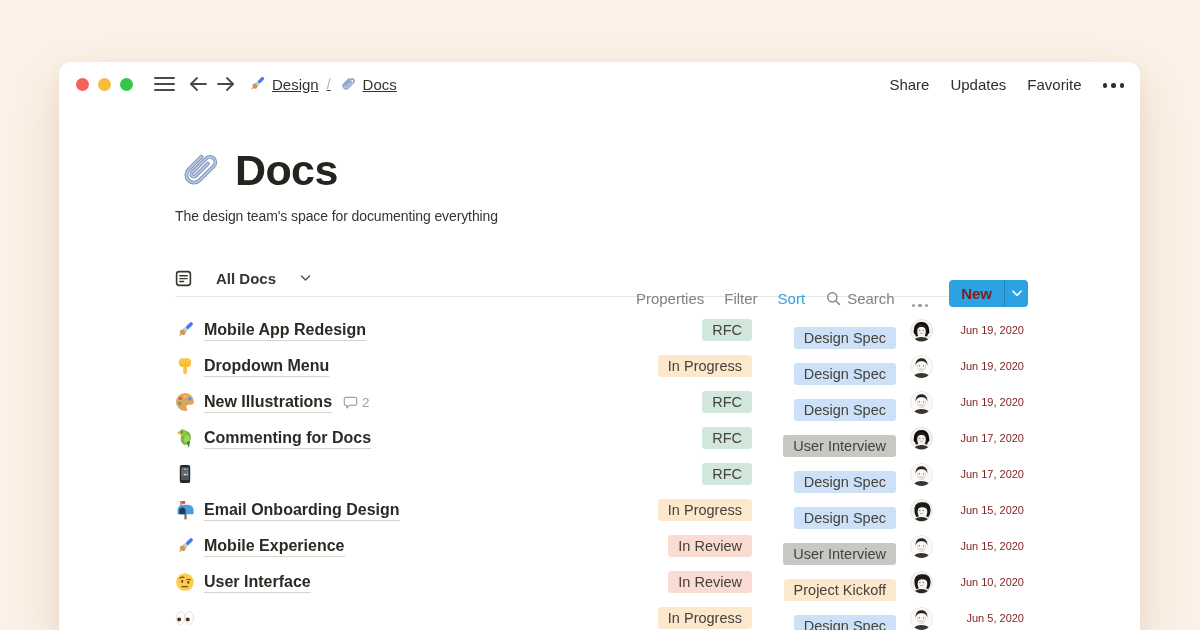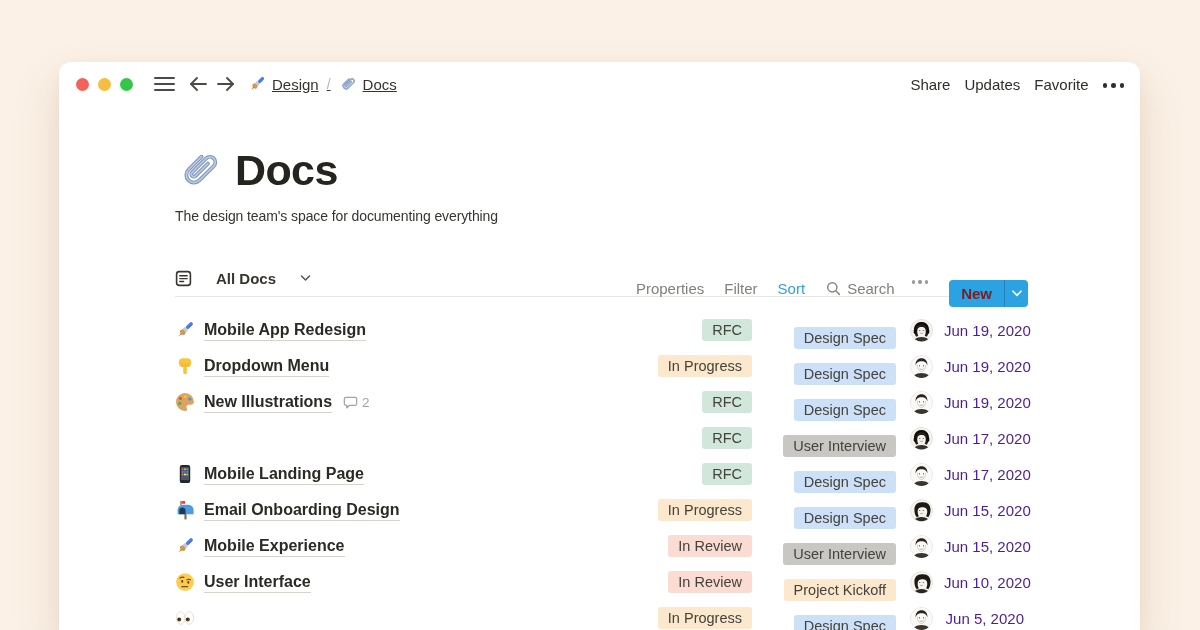--- a/index.html
+++ b/index.html
@@ -13,35 +13,35 @@
   .light-green{background:#35C649;}
   .icon-btn{display:flex;align-items:center;justify-content:center;}
   .hamburger{margin-left:21px;}
   .nav-back{margin-left:14px;}
   .nav-fwd{margin-left:8px;}
   .breadcrumb{display:flex;align-items:center;margin-left:13px;font-size:15px;color:#35332E;text-decoration:underline;}
   .crumb{display:flex;align-items:center;gap:6px;}
   .crumb-sep{margin:0 8px;color:#B9B6B1;font-size:14px;}
   .crumb-icon{width:18px;height:18px;}
   .crumb-icon svg{width:100%;height:100%;display:block;}
-  .tb-actions{margin-left:auto;display:flex;align-items:center;gap:14px;font-size:15px;color:#2F2E2A;}
+  .tb-actions{margin-left:auto;display:flex;align-items:center;gap:21px;font-size:15px;color:#2F2E2A;}
   .dots-h{display:flex;gap:4px;align-items:center;padding-top:3px;}
   .dots-h i{width:4.5px;height:4.5px;border-radius:50%;background:#2F2E2A;}
   .content{padding:0 112px 0 116px;}
   .page-head{display:flex;align-items:flex-end;gap:12px;margin-top:38px;height:52px;}
   .page-icon{width:48px;height:48px;}
   .page-icon svg{width:100%;height:100%;display:block;}
   .page-title{font-size:43px;font-weight:700;color:#26241E;letter-spacing:-0.6px;line-height:48px;}
   .page-subtitle{margin-top:14px;font-size:14px;letter-spacing:-0.1px;color:#37352F;}
   .toolbar{display:flex;align-items:center;margin-top:39px;height:30px;}
   .tb-left{display:flex;align-items:center;gap:24px;}
   .view-icon{width:17px;height:17px;}
   .view-icon svg{width:100%;height:100%;display:block;}
   .view-label{font-size:15px;font-weight:700;color:#37352F;}
-  .tb-right{margin-left:auto;display:flex;align-items:flex-start;margin-top:31px;}
+  .tb-right{margin-left:auto;display:flex;align-items:flex-end;margin-top:31px;}
   .menu-item{font-size:15px;color:#82807C;margin-left:20px;}
   .menu-item.active{color:#2EA3E2;}
   .search-group{display:flex;align-items:center;gap:6px;margin-left:21px;color:#82807C;font-size:15px;}
   .tb-dots{display:flex;gap:3px;align-items:center;margin-left:17px;}
   .tb-dots i{width:3.5px;height:3.5px;border-radius:50%;background:#9B9995;}
   .btn-new{display:flex;align-items:stretch;height:27px;border-radius:4px;background:#2CA2E3;color:#7f1d1d;overflow:hidden;margin-left:21px;}
   .btn-new-main{padding:0 12px;display:flex;align-items:center;font-size:15px;font-weight:700;}
   .btn-new-divider{width:1px;background:rgba(0,0,0,0.18);}
   .btn-new-caret{width:23px;display:flex;align-items:center;justify-content:center;}
   .divider{height:1px;background:#E8E7E4;margin-top:3px;}
@@ -52,21 +52,21 @@
   .row-icon svg{width:100%;height:100%;display:block;}
   .doc-name{font-size:16px;font-weight:700;color:#2B2A25;border-bottom:1px solid #D6D3CD;padding-bottom:1px;line-height:19px;white-space:nowrap;}
   .comment{display:flex;align-items:center;gap:4px;margin-left:11px;color:#A5A39D;font-size:13.5px;}
   .comment svg{width:15px;height:15px;display:block;}
   .row-right{margin-left:auto;display:flex;align-items:center;}
   .col-status{width:110px;display:flex;justify-content:flex-end;}
   .col-type{width:144px;display:flex;justify-content:flex-end;margin-top:16px;}
   .tag{font-size:14.5px;line-height:20px;padding:1px 10px;border-radius:3px;color:#44423C;white-space:nowrap;}
   .col-avatar{width:23px;height:23px;margin-left:14px;border-radius:50%;overflow:hidden;flex:none;}
   .col-avatar svg{width:100%;height:100%;display:block;}
-  .col-date{width:80px;text-align:right;margin-left:11px;padding-right:4px;font-size:15px;color:#4c1d95;white-space:nowrap;}
+  .col-date{width:80px;text-align:right;margin-left:11px;padding-right:4px;font-size:11px;color:#7f1d1d;white-space:nowrap;}
 </style>
 </head>
 <body>
 
 <div class="window">
   <div class="titlebar">
     <div class="traffic">
       <span class="light light-red"></span>
       <span class="light light-yellow"></span>
       <span class="light light-green"></span>
@@ -307,20 +307,34 @@
                 <circle cx="14.1" cy="11.3" r="0.6" fill="#3A362F"></circle>
                 <path d="M10.4 14.6 c1 0.7 2.2 0.7 3.2 0" stroke="#8D887F" stroke-width="0.7" fill="none" stroke-linecap="round"></path>
                 <path d="M4.5 21.3 c2-1.7 4.5-2.5 7.5-2.5 s5.5 0.8 7.5 2.5 a12 12 0 0 1 -15 0 z" fill="#3A362F"></path>
               </svg>
             </span>
       <span class="col-date">Jun 19, 2020</span>
     </div>
   </div>
 
   <div class="row">
+    <div class="row-left">
+      <span class="row-icon">
+              <svg viewBox="0 0 20 20">
+                <ellipse cx="10.8" cy="10" rx="5" ry="7" fill="#7CB83D" transform="rotate(12 10.8 10)"></ellipse>
+                <ellipse cx="11.8" cy="10.8" rx="2.7" ry="4.2" fill="#9BD45E" transform="rotate(12 11.8 10.8)"></ellipse>
+                <circle cx="7.8" cy="4.4" r="3.2" fill="#8CC84B"></circle>
+                <circle cx="6.9" cy="4" r="0.7" fill="#1F1F1F"></circle>
+                <path d="M4.8 3.2 c-2.1 0 -2.9 1.7 -1.6 3 l2.7 -1.2 z" fill="#F2A33C"></path>
+                <path d="M11.6 14.2 l2.3 5.8 1.2 -7 z" fill="#3F7A2A"></path>
+              </svg>
+            </span>
+      <span class="doc-name">Commenting for Docs</span>
+
+    </div>
     <div class="row-right">
       <span class="col-status">
               <span class="tag tag-status" style="background: rgb(210, 231, 219);">RFC</span>
             </span>
       <span class="col-type">
               <span class="tag tag-type" style="background: rgb(200, 199, 196);">User Interview</span>
             </span>
       <span class="col-avatar">
               <svg viewBox="0 0 24 24">
                 <circle cx="12" cy="12" r="12" fill="#F3F1ED"></circle>
@@ -349,21 +363,20 @@
                 <circle cx="10" cy="5.3" r="0.95" fill="#F5BD4F"></circle>
                 <circle cx="12.3" cy="5.3" r="0.95" fill="#58B65C"></circle>
                 <circle cx="7.7" cy="7.9" r="0.95" fill="#4A90E2"></circle>
                 <circle cx="10" cy="7.9" r="0.95" fill="#9B59B6"></circle>
                 <circle cx="12.3" cy="7.9" r="0.95" fill="#1ABC9C"></circle>
                 <circle cx="7.7" cy="10.5" r="0.95" fill="#E67E22"></circle>
                 <circle cx="10" cy="10.5" r="0.95" fill="#ECF0F1"></circle>
                 <circle cx="12.3" cy="10.5" r="0.95" fill="#F1C40F"></circle>
               </svg>
             </span>
-      <span class="doc-name">Mobile Landing Page</span>
 
     </div>
     <div class="row-right">
       <span class="col-status">
               <span class="tag tag-status" style="background: rgb(210, 231, 219);">RFC</span>
             </span>
       <span class="col-type">
               <span class="tag tag-type" style="background: rgb(204, 225, 248);">Design Spec</span>
             </span>
       <span class="col-avatar">

